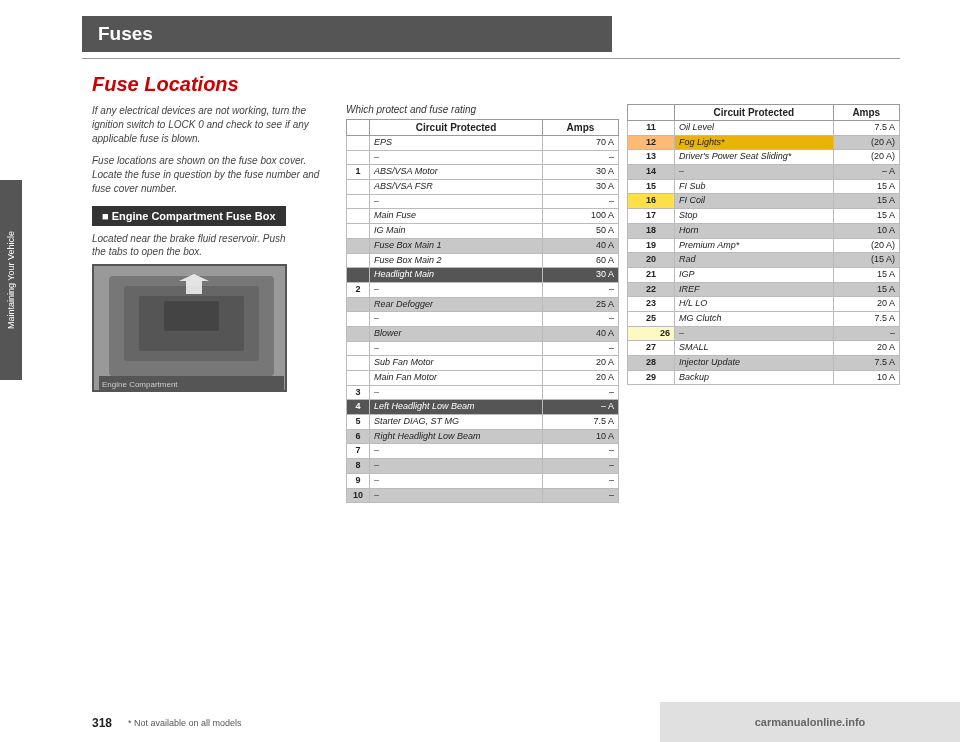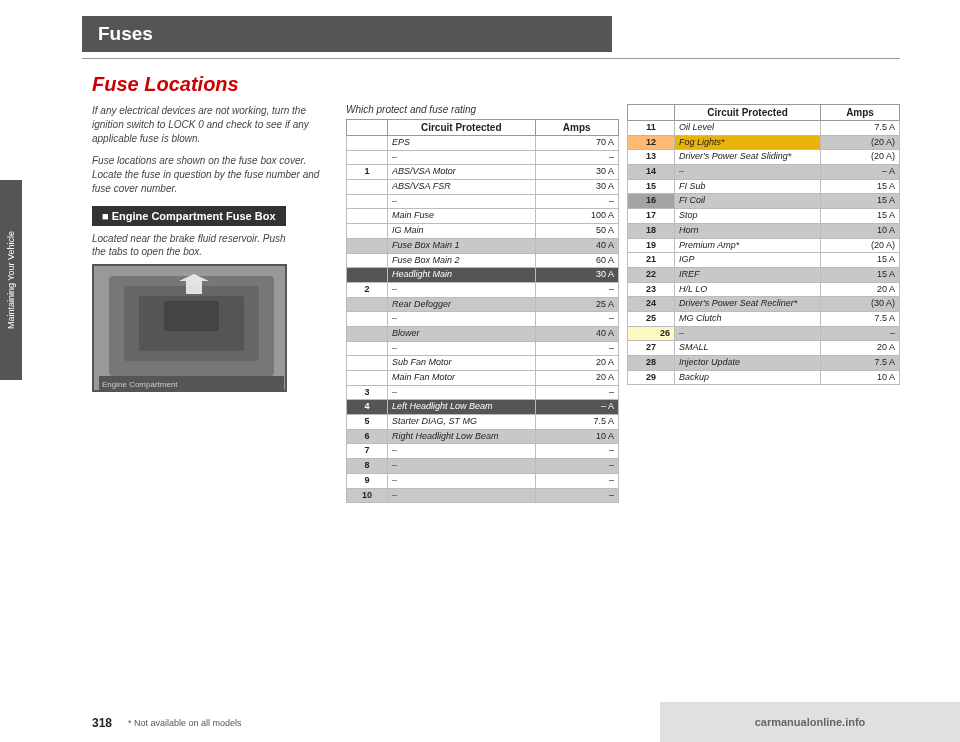--- a/index.html
+++ b/index.html
@@ -123,21 +123,21 @@
     
     .circuit-table {
       border-collapse: collapse;
       font-size: 9.5px;
       width: 100%;
     }
 
     .circuit-table th {
       background: #fff;
       border: 1px solid #999;
-      padding: 2px 20px;
+      padding: 2px 11px;
       text-align: center;
       font-weight: bold;
       font-size: 10px;
     }
 
     .circuit-table td {
       border: 1px solid #bbb;
       padding: 1px 4px;
       text-align: center;
       font-size: 9px;
@@ -420,58 +420,58 @@
                   <td class="row-num" style="background: rgb(200, 200, 200);">14</td>
                   <td class="circuit-name" style="background: rgb(200, 200, 200);">–</td>
                   <td class="amps" style="background: rgb(200, 200, 200);">– A</td>
                 </tr>
                 <tr>
                   <td class="row-num">15</td>
                   <td class="circuit-name">FI Sub</td>
                   <td class="amps">15 A</td>
                 </tr>
                 <tr>
-                  <td class="row-num" style="background: #a3a3a3;">16</td>
+                  <td class="row-num" style="background: #fde047;">16</td>
                   <td class="circuit-name" style="background: rgb(200, 200, 200);">FI Coil</td>
                   <td class="amps" style="background: rgb(200, 200, 200);">15 A</td>
                 </tr>
                 <tr>
                   <td class="row-num">17</td>
                   <td class="circuit-name">Stop</td>
                   <td class="amps">15 A</td>
                 </tr>
                 <tr>
                   <td class="row-num" style="background: rgb(200, 200, 200);">18</td>
                   <td class="circuit-name" style="background: rgb(200, 200, 200);">Horn</td>
                   <td class="amps" style="background: rgb(200, 200, 200);">10 A</td>
                 </tr>
                 <tr>
                   <td class="row-num">19</td>
                   <td class="circuit-name">Premium Amp*</td>
                   <td class="amps">(20 A)</td>
                 </tr>
                 <tr>
+                  <td class="row-num" style="background: rgb(200, 200, 200);">20</td>
+                  <td class="circuit-name" style="background: rgb(200, 200, 200);">Rad</td>
+                  <td class="amps" style="background: rgb(200, 200, 200);">(15 A)</td>
+                </tr>
+                <tr>
                   <td class="row-num">21</td>
                   <td class="circuit-name">IGP</td>
                   <td class="amps">15 A</td>
                 </tr>
                 <tr>
                   <td class="row-num" style="background: rgb(200, 200, 200);">22</td>
                   <td class="circuit-name" style="background: rgb(200, 200, 200);">IREF</td>
                   <td class="amps" style="background: rgb(200, 200, 200);">15 A</td>
                 </tr>
                 <tr>
                   <td class="row-num">23</td>
                   <td class="circuit-name">H/L LO</td>
                   <td class="amps">20 A</td>
-                </tr>
-                <tr>
-                  <td class="row-num" style="background: rgb(200, 200, 200);">24</td>
-                  <td class="circuit-name" style="background: rgb(200, 200, 200);">Driver's Power Seat Recliner*</td>
-                  <td class="amps" style="background: rgb(200, 200, 200);">(30 A)</td>
                 </tr>
                 <tr>
                   <td class="row-num">25</td>
                   <td class="circuit-name">MG Clutch</td>
                   <td class="amps">7.5 A</td>
                 </tr>
                 <tr>
                   <td class="row-num" style="background: #fef9c3; padding-left: 32px;">26</td>
                   <td class="circuit-name" style="background: rgb(200, 200, 200);">–</td>
                   <td class="amps" style="background: rgb(200, 200, 200);">–</td>

